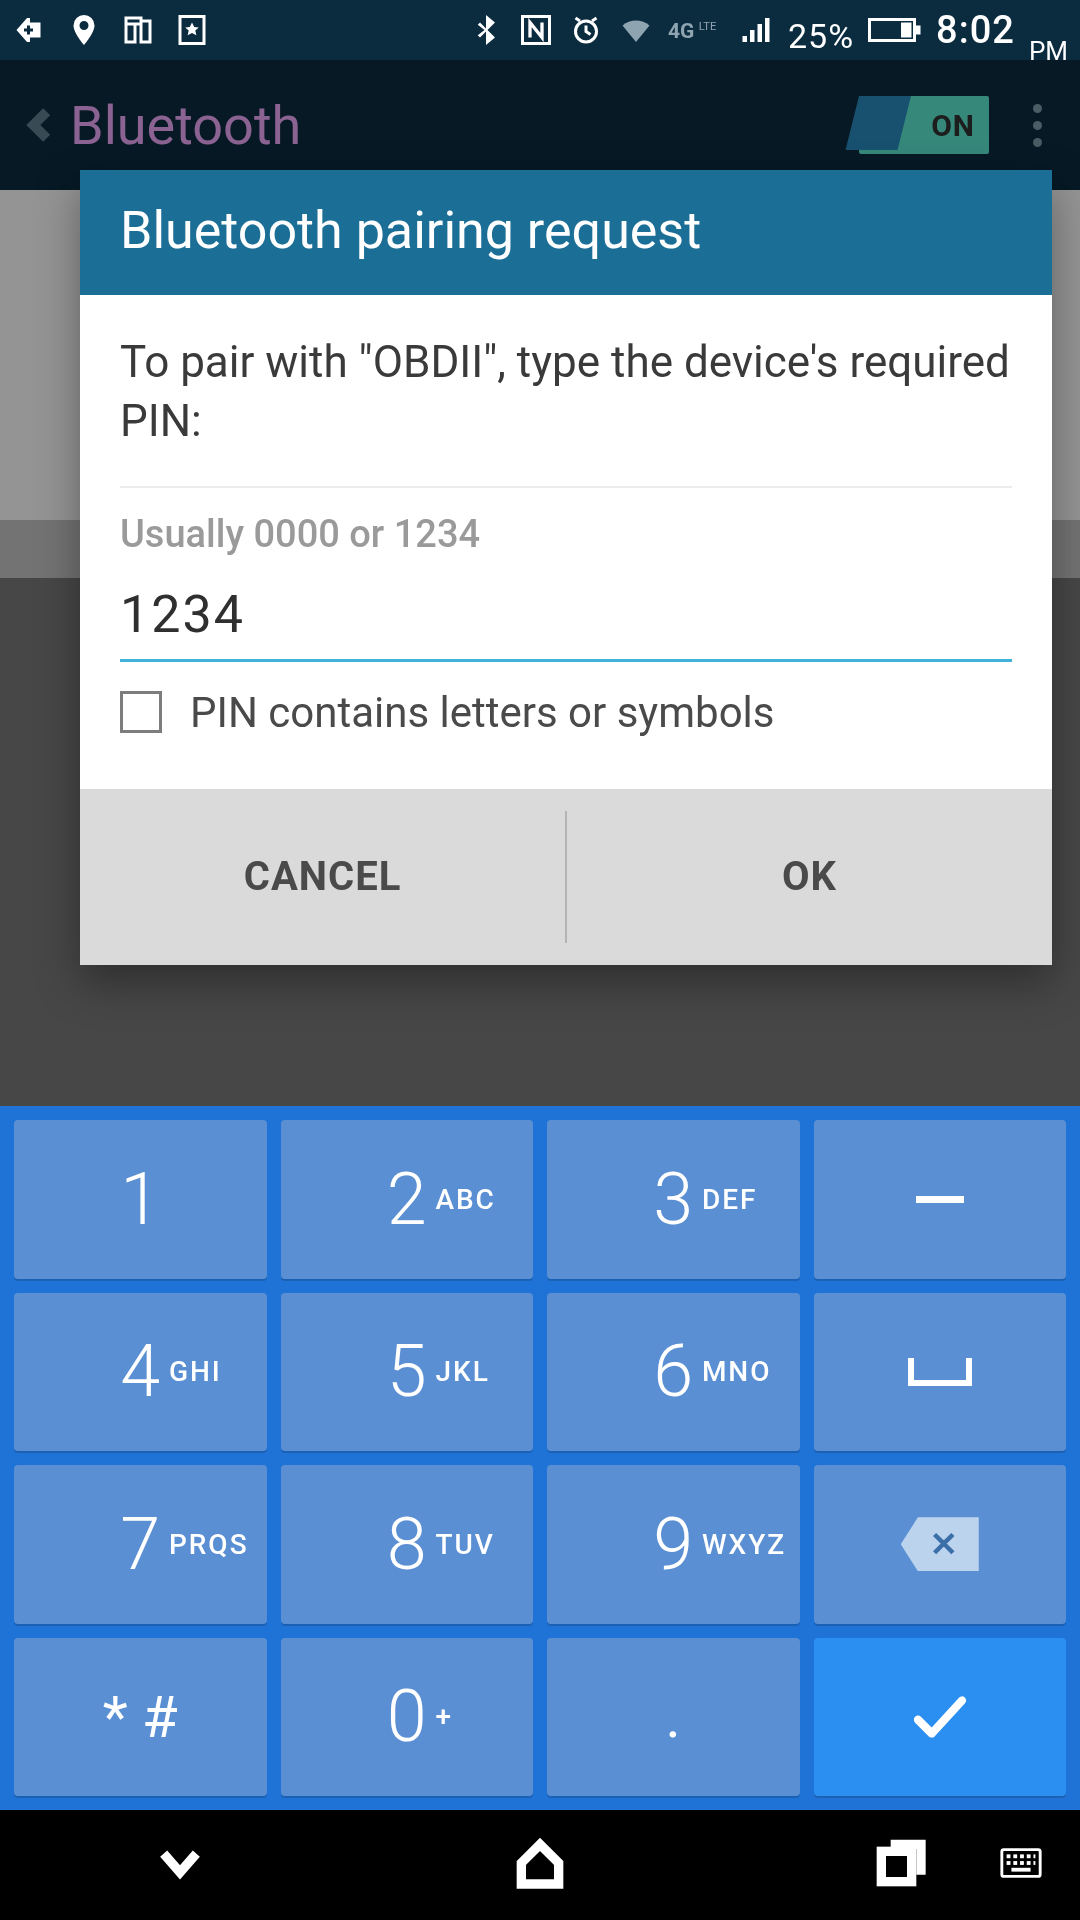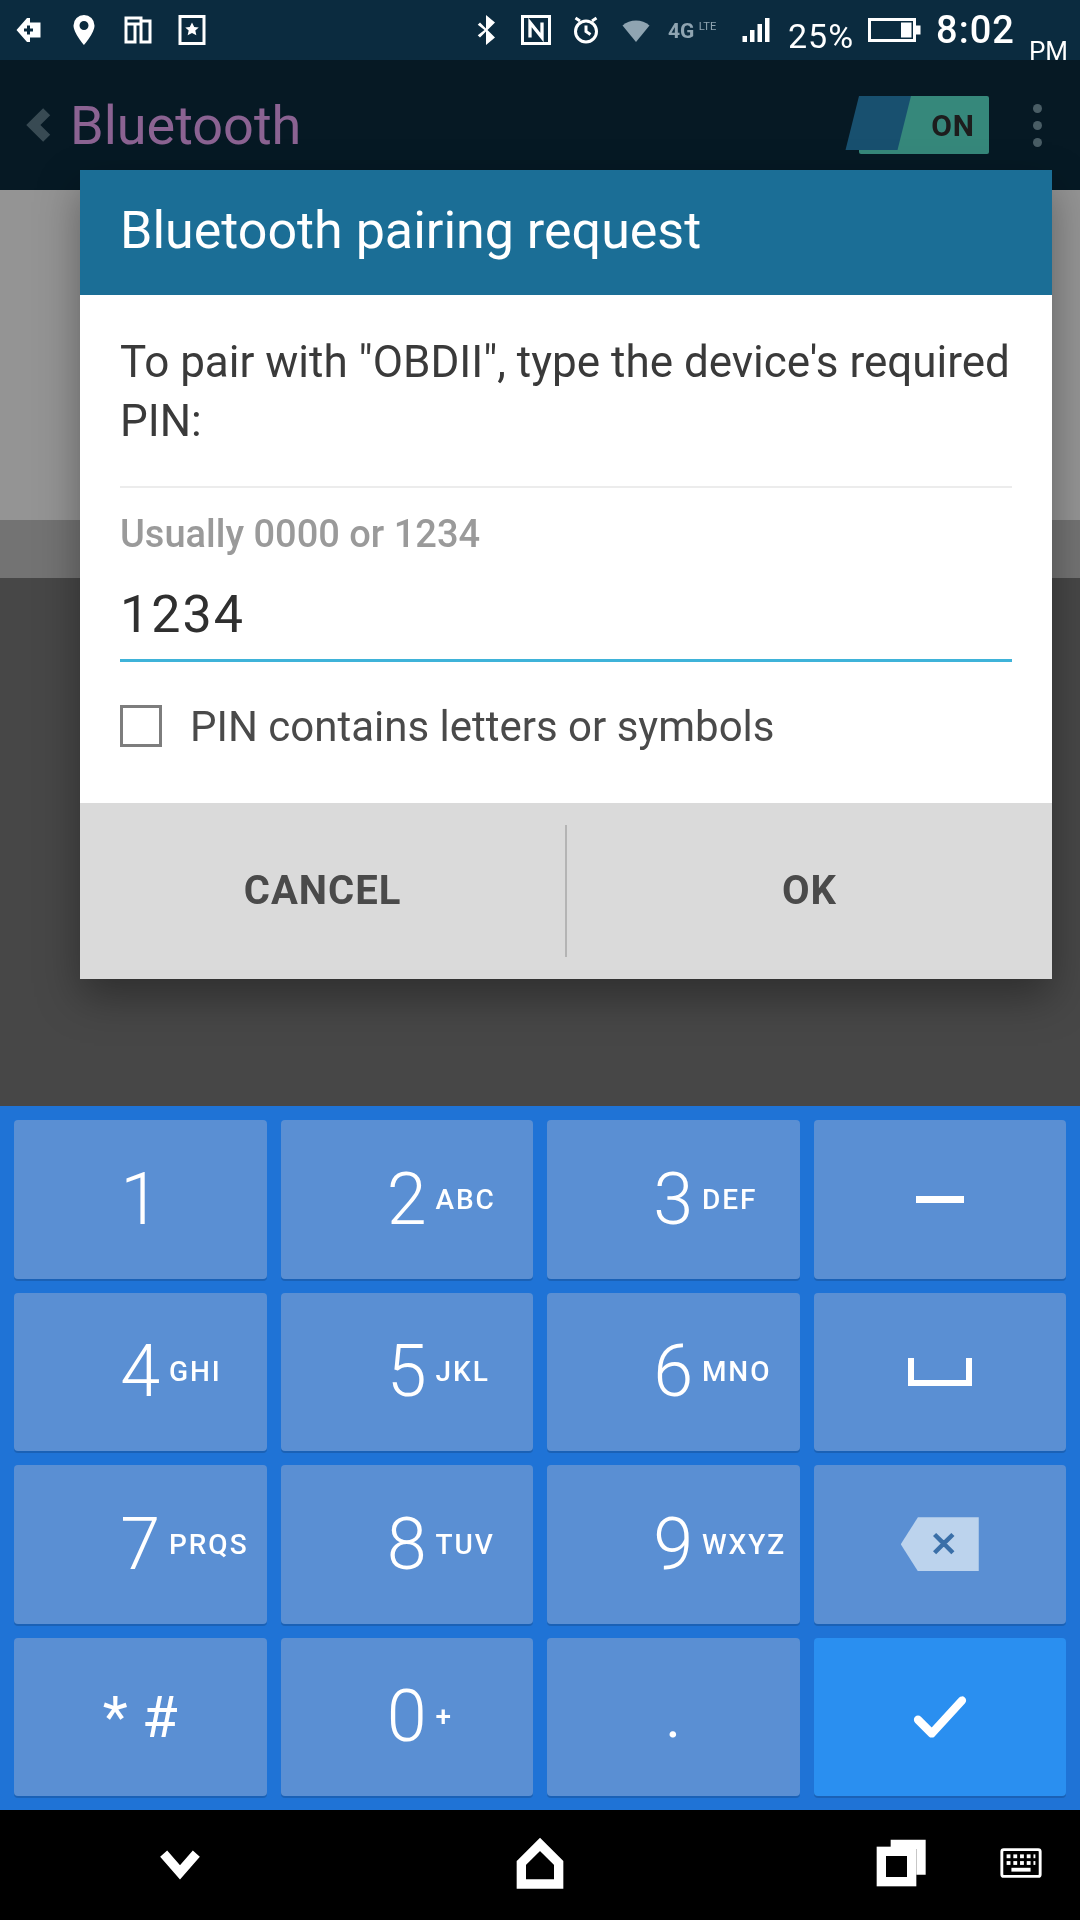--- a/index.html
+++ b/index.html
@@ -34,21 +34,21 @@
     .scrim { position: absolute; top: 60px; left: 0; right: 0; height: 1046px; background: rgba(0,0,0,0.42); }
 
     
     .dialog { position: absolute; top: 170px; left: 32px; right: 28px; background: #fff; box-shadow: 0 18px 40px rgba(0,0,0,0.35); margin-left: 48px; }
     .dialog-header { background: #1b6e96; color: #fff; padding: 30px 40px 34px; font-size: 52px; font-weight: 400; }
     .dialog-body { padding: 38px 40px 10px; color: #3b3b3b; }
     .dialog-body .msg { font-size: 44px; line-height: 1.35; color: #3a3a3a; }
     .divider { height: 2px; background: #ececec; margin: 34px 0 24px; }
     .hint { color: #9a9a9a; font-size: 38px; font-weight: 500; }
     .pin-field { margin-top: 28px; padding-bottom: 14px; border-bottom: 3px solid #3fb3d9; font-size: 52px; color: #2f2f2f; letter-spacing: 2px; }
-    .check-row { display: flex; align-items: center; gap: 28px; padding: 40px 0 42px; }
+    .check-row { display: flex; align-items: center; gap: 28px; padding: 26px 0 42px; }
     .checkbox { width: 42px; height: 42px; border: 3px solid #7d7d7d; }
     .check-label { font-size: 42px; color: #4a4a4a; }
     .dialog-actions { display: flex; background: #dadada; height: 176px; }
     .dialog-actions .btn { flex: 1; display: flex; align-items: center; justify-content: center; font-size: 40px; font-weight: 700; color: #4a4a4a; letter-spacing: 1px;}
     .dialog-actions .sep { width: 2px; background: #b4b4b4; margin: 22px 0; }
 
     
     .keypad-wrap { position: absolute; left: 0; right: 0; bottom: 110px; height: 704px; background: #1f73d6; padding: 14px; }
     .keypad { display: grid; grid-template-columns: repeat(4, 1fr); grid-auto-rows: 1fr; gap: 14px; height: 100%; }
     .key { background: #5a8fd3; border-radius: 4px; display: flex; align-items: center; justify-content: center; position: relative; color: #fff; box-shadow: 0 2px 0 rgba(0,0,0,0.15);}

